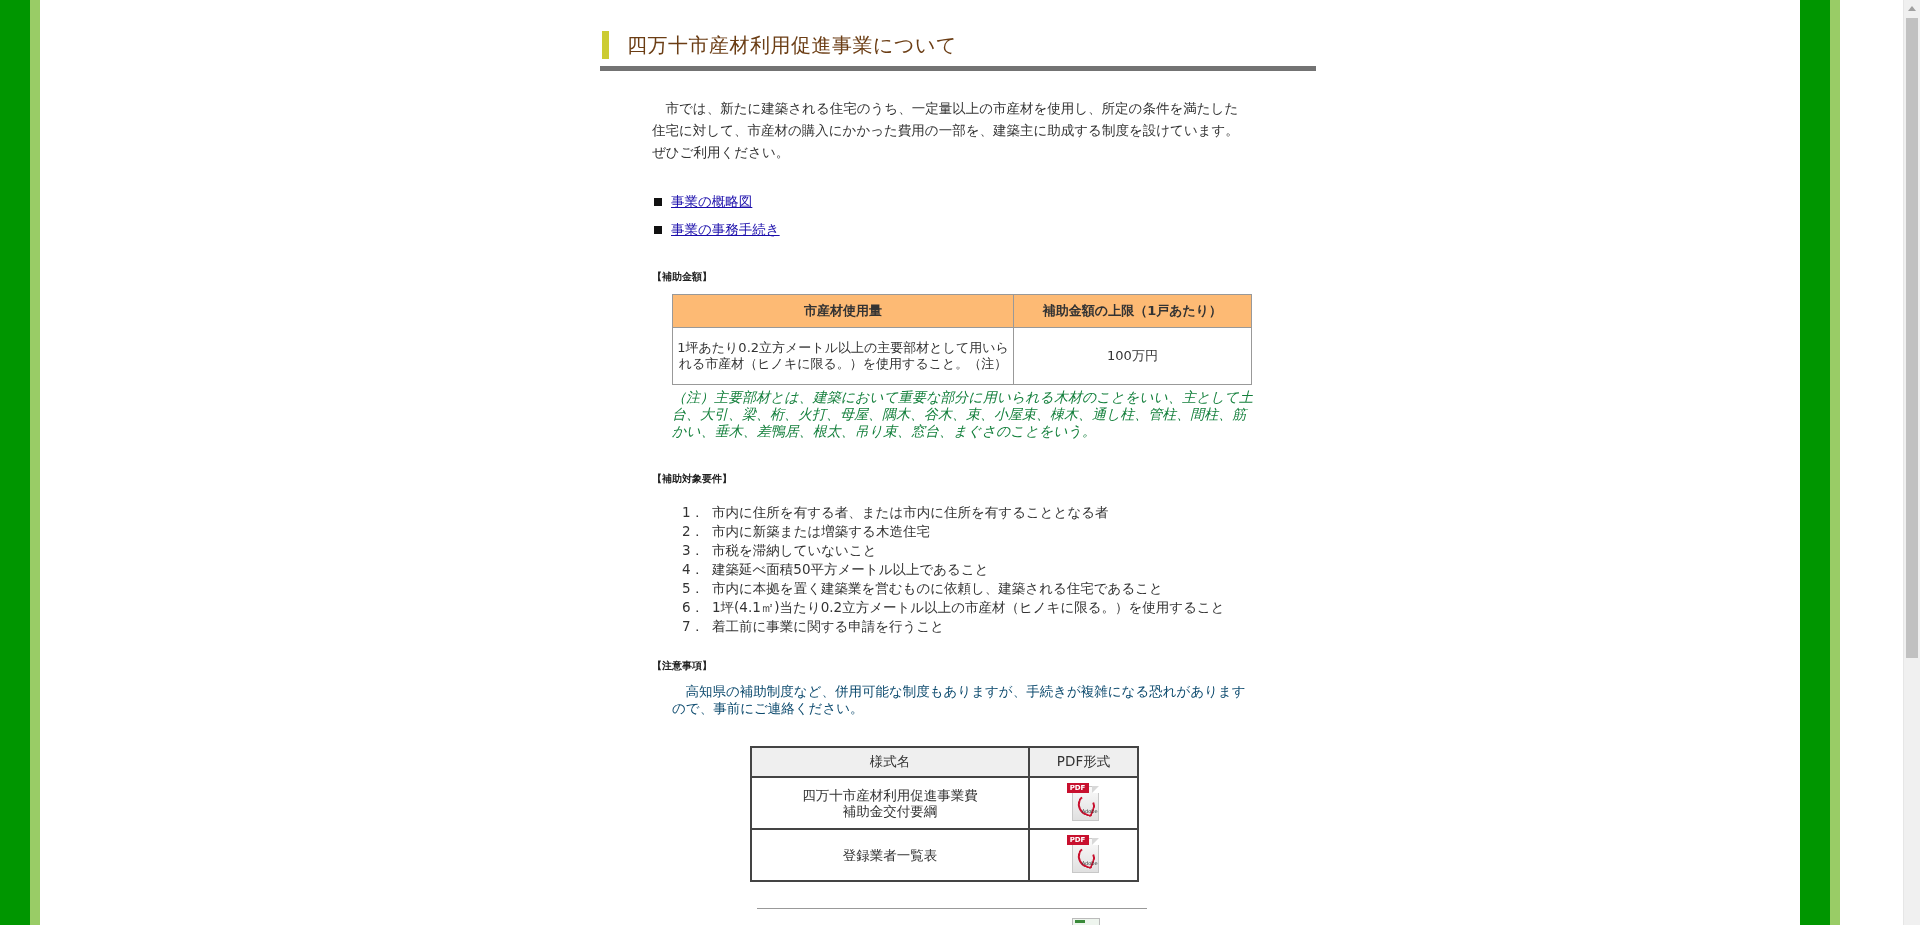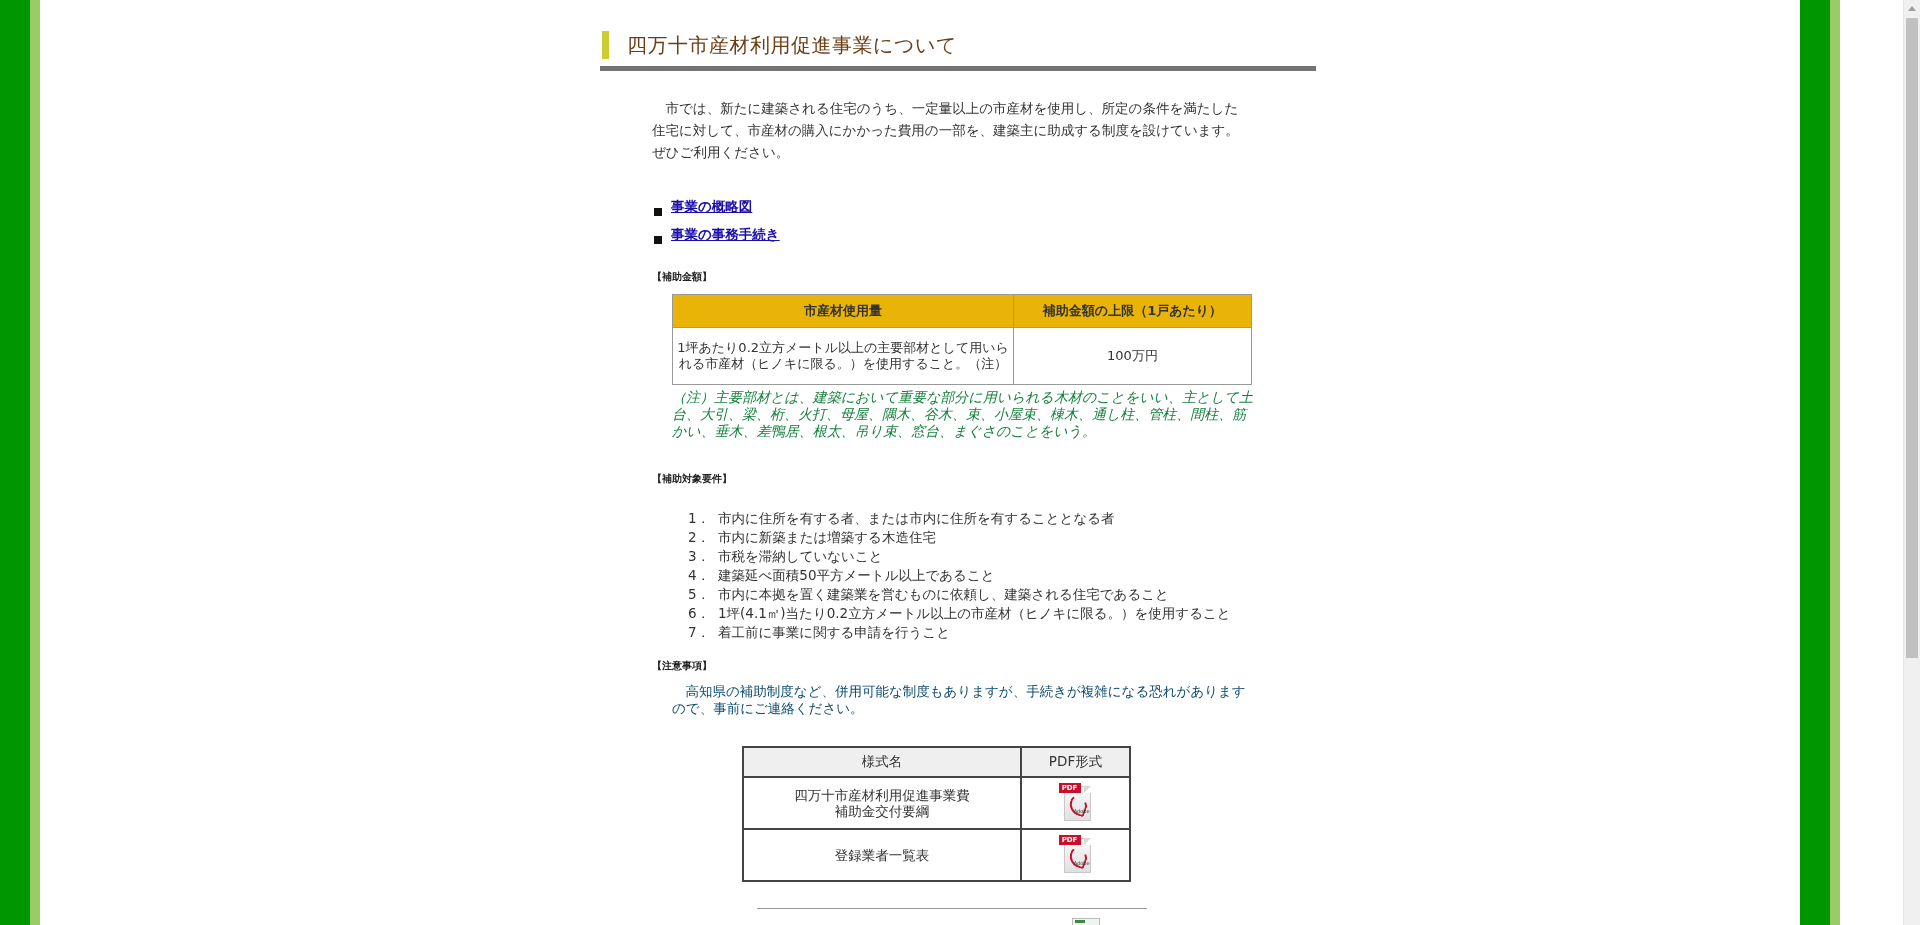--- a/index.html
+++ b/index.html
@@ -34,42 +34,42 @@
     font-size:20px; font-weight:normal; color:#6b3d14; letter-spacing:0.5px;
     font-family:"DejaVu Sans","Liberation Sans",sans-serif;
   }
 
   .intro {
     position:absolute; left:52px; top:97px; width:590px;
     font-size:13.5px; line-height:22px; color:#333;
   }
 
   .link-list { position:absolute; left:54px; top:188px; margin:0; padding:0; list-style:none; }
-  .link-list li { height:28px; font-size:13.5px; display:flex; align-items:flex-end;font-weight:bold; }
+  .link-list li { height:28px; font-size:13.5px; display:flex; align-items:center; }
   .link-list .sq { width:8px; height:8px; background:#111; margin-right:9px; display:inline-block; }
   .link-list a { color:#1a0dab; text-decoration:underline; }
 
   .sec-title { position:absolute; font-size:10px; font-weight:bold; color:#222; }
 
   table { border-collapse:collapse; font-size:13px; color:#333; }
   #amount-table { position:absolute; left:72px; top:294px; width:580px; }
   #amount-table th, #amount-table td { border:1px solid #999; text-align:center; }
-  #amount-table th { background:#eab308; height:30px; font-weight:bold; }
+  #amount-table th { background:#fdba74; height:30px; font-weight:bold; }
   #amount-table td { height:56px; line-height:16px; padding:0 4px; }
   #amount-table .c1 { width:332px; }
 
   .note { position:absolute; left:72px; top:389px; width:586px; font-size:14px; line-height:17px; color:#15803d;font-style:italic; }
 
-  .req-list { position:absolute; left:74px; top:495px; margin:14px; padding:0; list-style:none; }
+  .req-list { position:absolute; left:74px; top:495px; margin:8px; padding:0; list-style:none; }
   .req-list li { font-size:13.5px; height:19px; line-height:19px; color:#333; }
   .req-list .num { display:inline-block; width:30px; text-align:left; padding-left:0; }
 
   .caution-text { position:absolute; left:72px; top:683px; width:582px; font-size:13.5px; line-height:17px; color:#0c4a6e; }
 
-  #forms-table { position:absolute; left:142px; top:746px; width:389px; }
+  #forms-table { position:absolute; left:150px; top:746px; width:389px; }
   #forms-table th, #forms-table td { border:2px solid #444; text-align:center; font-size:13.5px; }
   #forms-table th { background:#efefef; height:26px; font-weight:normal; }
   #forms-table td { height:48px; line-height:16px;margin-left:44px; }
   #forms-table .c1 { width:274px; }
 
   .pdf-icon { display:inline-block; position:relative; width:36px; height:40px; vertical-align:middle; }
   .pdf-icon .page { position:absolute; left:6px; top:3px; width:27px; height:35px; background:linear-gradient(#fafafa,#e0e0e0); border:1px solid #c8c8c8; box-sizing:border-box; }
   .pdf-icon .fold { position:absolute; right:3px; top:3px; width:0; height:0; border-left:7px solid #d8d8d8; border-bottom:7px solid #ffffff; }
   .pdf-icon .tag { position:absolute; left:1px; top:0; width:22px; height:10px; background:#c8102e; color:#fff; font-size:7px; font-weight:bold; line-height:10px; text-align:center; font-family:"DejaVu Sans",sans-serif; }
   .pdf-icon .swirl { position:absolute; left:11px; top:14px; width:14px; height:14px; border:2px solid #c8102e; border-radius:40% 60% 20% 80%; border-top-color:transparent; transform:rotate(20deg); }

